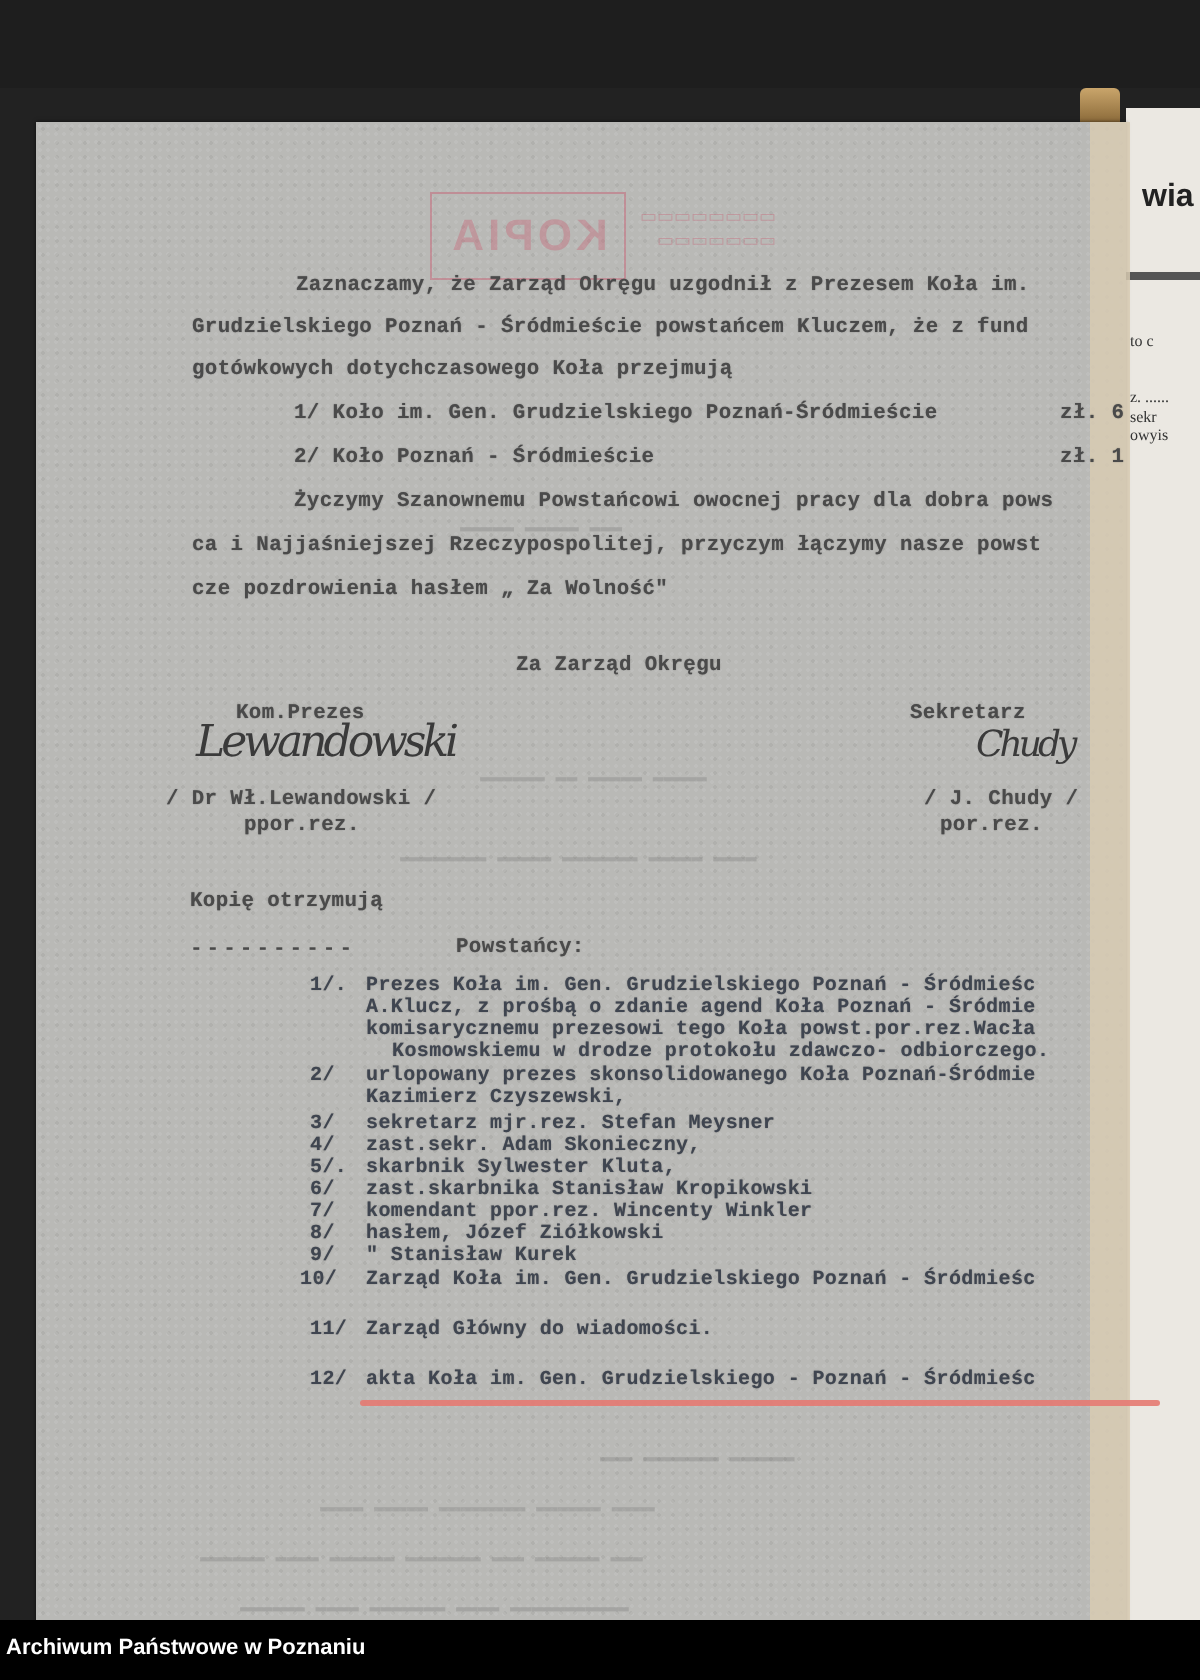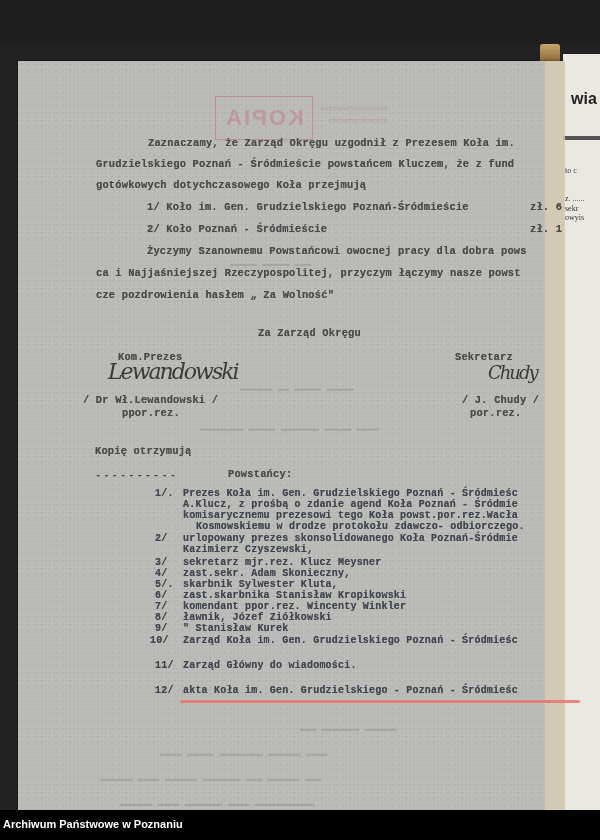--- a/index.html
+++ b/index.html
@@ -119,21 +119,21 @@
   <div class="ghost" style="left:200px; top:380px;">▬▬▬▬▬▬▬▬ ▬▬▬▬▬ ▬▬▬▬▬▬▬ ▬▬▬▬▬ ▬▬▬▬</div>
   <div class="ghost" style="left:300px; top:680px;">▬▬▬ ▬▬▬▬▬▬▬ ▬▬▬▬▬▬</div>
   <div class="ghost" style="left:160px; top:705px;">▬▬▬▬ ▬▬▬▬▬ ▬▬▬▬▬▬▬▬ ▬▬▬▬▬▬ ▬▬▬▬</div>
   <div class="ghost" style="left:100px; top:730px;">▬▬▬▬▬▬ ▬▬▬▬ ▬▬▬▬▬▬ ▬▬▬▬▬▬▬ ▬▬▬ ▬▬▬▬▬▬ ▬▬▬</div>
   <div class="ghost" style="left:120px; top:755px;">▬▬▬▬▬▬ ▬▬▬▬ ▬▬▬▬▬▬▬ ▬▬▬▬ ▬▬▬▬▬▬▬▬▬▬▬</div>
   <div class="ghost" style="left:230px; top:778px;">▬▬▬▬▬ ▬▬▬▬ ▬▬▬▬▬ ▬▬▬▬</div>
 
   <div class="tw" style="left:258px; top:283px;">Za Zarząd Okręgu</div>
 
   <div class="tw" style="left:118px; top:307px;">Kom.Prezes</div>
-  <div class="sig" style="left:108px; top:315px;">Lewandowski</div>
+  <div class="sig" style="left:98px; top:315px;">Lewandowski</div>
   <div class="tw" style="left:83px; top:350px;">/ Dr Wł.Lewandowski /</div>
   <div class="tw" style="left:122px; top:363px;">ppor.rez.</div>
 
   <div class="tw" style="left:455px; top:307px;">Sekretarz</div>
   <div class="sig" style="left:488px; top:318px; font-size:18px;">Chudy</div>
   <div class="tw" style="left:462px; top:350px;">/ J. Chudy /</div>
   <div class="tw" style="left:470px; top:363px;">por.rez.</div>
 
   <div class="tw" style="left:95px; top:401px;">Kopię otrzymują</div>
   <div class="dash-line">----------</div>
@@ -143,36 +143,36 @@
   <div class="tw copy" style="left:183px; top:445px;">Prezes Koła im. Gen. Grudzielskiego Poznań - Śródmieśc</div>
   <div class="tw copy" style="left:183px; top:456px;">A.Klucz, z prośbą o zdanie agend Koła Poznań - Śródmie</div>
   <div class="tw copy" style="left:183px; top:467px;">komisarycznemu prezesowi tego Koła powst.por.rez.Wacła</div>
   <div class="tw copy" style="left:183px; top:478px;padding-left:13px;">Kosmowskiemu w drodze protokołu zdawczo- odbiorczego.</div>
 
   <div class="tw copy" style="left:155px; top:490px;">2/</div>
   <div class="tw copy" style="left:183px; top:490px;">urlopowany prezes skonsolidowanego Koła Poznań-Śródmie</div>
   <div class="tw copy" style="left:183px; top:501px;">Kazimierz Czyszewski,</div>
 
   <div class="tw copy" style="left:155px; top:514px;">3/</div>
-  <div class="tw copy" style="left:183px; top:514px;">sekretarz mjr.rez. Klucz Meysner</div>
+  <div class="tw copy" style="left:183px; top:514px;">sekretarz mjr.rez. Stefan Meysner</div>
 
   <div class="tw copy" style="left:155px; top:525px;">4/</div>
   <div class="tw copy" style="left:183px; top:525px;">zast.sekr. Adam Skonieczny,</div>
 
   <div class="tw copy" style="left:155px; top:536px;">5/.</div>
   <div class="tw copy" style="left:183px; top:536px;">skarbnik Sylwester Kluta,</div>
 
   <div class="tw copy" style="left:155px; top:547px;">6/</div>
   <div class="tw copy" style="left:183px; top:547px;">zast.skarbnika Stanisław Kropikowski</div>
 
   <div class="tw copy" style="left:155px; top:558px;">7/</div>
   <div class="tw copy" style="left:183px; top:558px;">komendant ppor.rez. Wincenty Winkler</div>
 
   <div class="tw copy" style="left:155px; top:569px;">8/</div>
-  <div class="tw copy" style="left:183px; top:569px;">ławnik, Józef Ziółkowski</div>
+  <div class="tw copy" style="left:183px; top:569px;">hasłem, Józef Ziółkowski</div>
 
   <div class="tw copy" style="left:155px; top:580px;">9/</div>
   <div class="tw copy" style="left:183px; top:580px;">"       Stanisław Kurek</div>
 
   <div class="tw copy" style="left:150px; top:592px;">10/</div>
   <div class="tw copy" style="left:183px; top:592px;">Zarząd Koła im. Gen. Grudzielskiego Poznań - Śródmieśc</div>
 
   <div class="tw copy" style="left:155px; top:617px;">11/</div>
   <div class="tw copy" style="left:183px; top:617px;">Zarząd Główny do wiadomości.</div>
 

